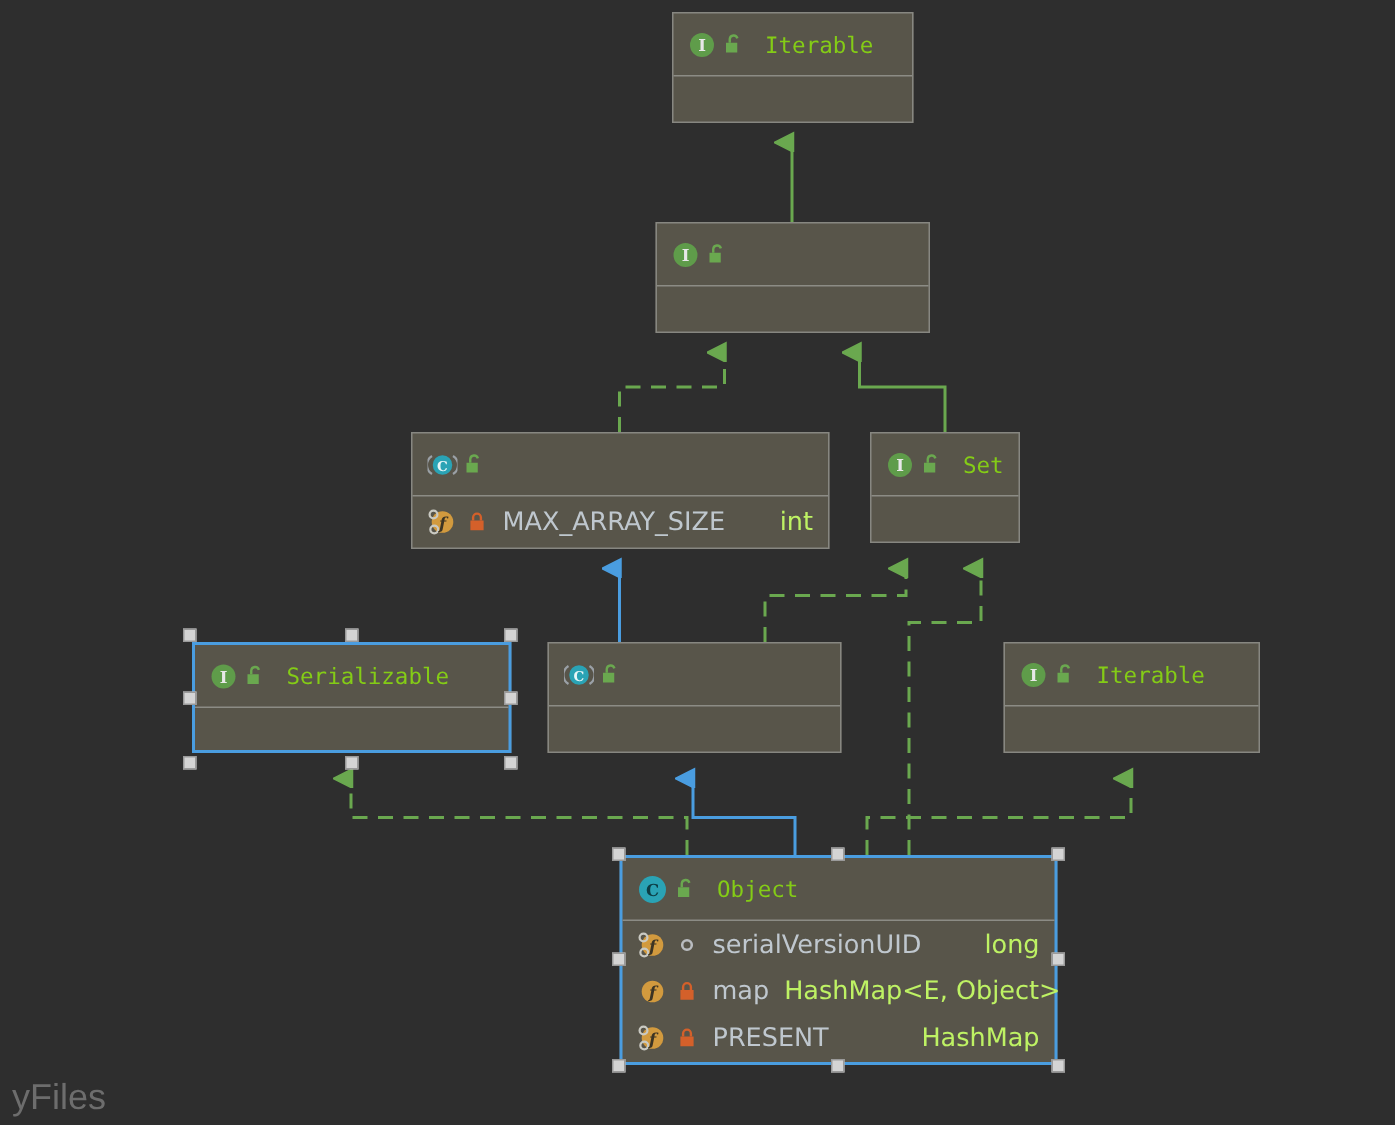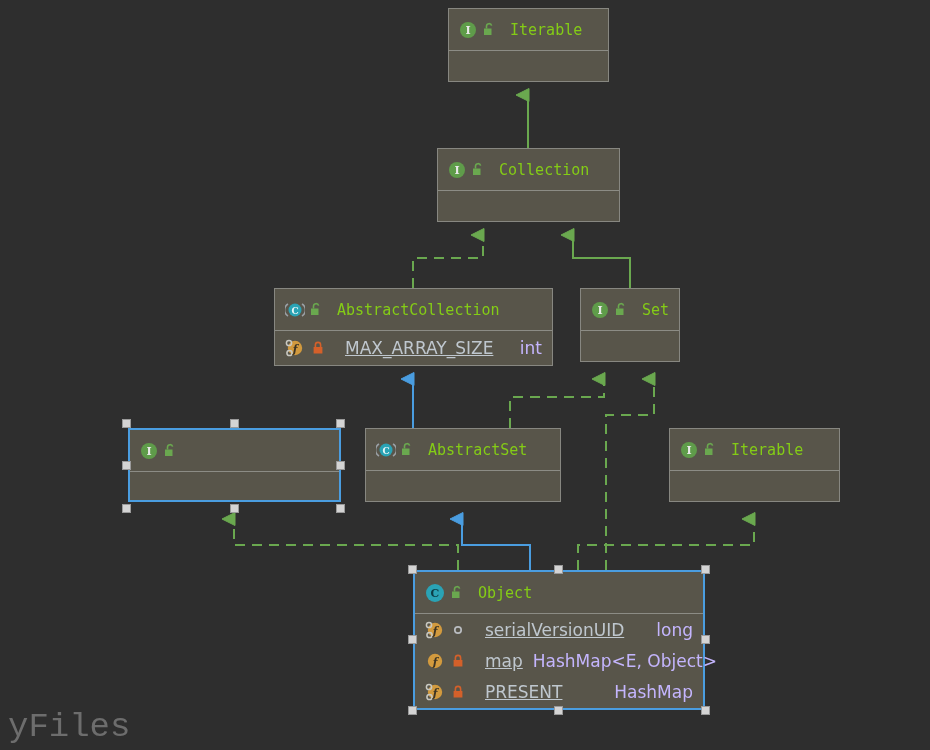--- a/index.html
+++ b/index.html
@@ -60,28 +60,27 @@
     height: 38px;
     padding-left: 10px;
     padding-right: 10px;
     box-sizing: border-box;
     font-family: "DejaVu Sans", sans-serif;
     font-size: 17px;
     color: #bfc7ce;
     white-space: nowrap;
   }
   .member-name {
-    margin-left: 21px;
+    margin-left: 11px;
     font-family: "DejaVu Sans", sans-serif;
-    text-decoration: underline;
   }
   .member-spacer { flex: 1 1 auto; min-width: 10px; }
   .member-type {
     font-family: "DejaVu Sans", sans-serif;
-    color: #c4b5fd;
+    color: #bef264;
   }
   .member-type.inline {
     margin-left: 10px;
   }
 
   
   .icon { display: inline-block; flex: 0 0 auto; line-height: 0; }
   .icon svg { display: block; }
 
   
@@ -100,22 +99,22 @@
     background: #d4d4d4;
     border: 1px solid #9a9a9a;
     box-sizing: border-box;
   }
 
   
   #watermark {
     position: absolute;
     left: 8px;
     bottom: 4px;
-    font-family: Liberation Mono, monospace;
-    font-size: 34px;
+    font-family: Liberation Sans, sans-serif;
+    font-size: 24px;
     color: #6d6d6d;
     letter-spacing: 0px;
   }
 </style>
 </head>
 <body>
 
 <div id="canvas">
 
   <svg id="edges" viewBox="0 0 930 750" xmlns="http://www.w3.org/2000/svg">
@@ -200,42 +199,40 @@
           <circle cx="9" cy="9" r="8" fill="#5f9c4a"></circle>
           <text x="9" y="13" font-family="DejaVu Serif, serif" font-size="11" font-weight="bold" fill="#e8e8e8" text-anchor="middle">I</text>
         </svg>
       </span>
       <span class="icon" style="margin-left:5px;">
         <svg width="14" height="15" viewBox="0 0 14 15">
           <path d="M4.5,6.5 L4.5,4 A2.6,2.6 0 0 1 9.6,3.6" fill="none" stroke="#6aa84f" stroke-width="1.6"></path>
           <rect x="2" y="6.5" width="7.5" height="6.5" fill="#6aa84f"></rect>
         </svg>
       </span>
-      <span class="node-title">Collection</span>
     </div>
     <div class="node-body"></div>
   </div>
 
   <div class="uml-node" style="left:274px; top:288px; width:279px; height:78px;">
     <div class="node-header">
       <span class="icon">
         <svg width="20" height="18" viewBox="0 0 20 18">
           <path d="M3,3 A7,7 0 0 0 3,15" fill="none" stroke="#9aa0a6" stroke-width="1.5"></path>
           <path d="M17,3 A7,7 0 0 1 17,15" fill="none" stroke="#9aa0a6" stroke-width="1.5"></path>
           <circle cx="10" cy="9" r="6.5" fill="#2aa3b5"></circle>
           <text x="10" y="13" font-family="DejaVu Serif, serif" font-size="9" font-weight="bold" fill="#e8f6f8" text-anchor="middle">C</text>
         </svg>
       </span>
       <span class="icon" style="margin-left:4px;">
         <svg width="14" height="15" viewBox="0 0 14 15">
           <path d="M4.5,6.5 L4.5,4 A2.6,2.6 0 0 1 9.6,3.6" fill="none" stroke="#6aa84f" stroke-width="1.6"></path>
           <rect x="2" y="6.5" width="7.5" height="6.5" fill="#6aa84f"></rect>
         </svg>
       </span>
-      <span class="node-title">AbstractCollection</span>
     </div>
     <div class="node-body">
       <div class="member-row">
         <span class="icon">
           <svg width="19" height="18" viewBox="0 0 19 18">
             <circle cx="10" cy="9" r="7.2" fill="#d29a3e"></circle>
             <circle cx="4" cy="4" r="2.6" fill="none" stroke="#c9c9c2" stroke-width="1.5"></circle>
             <circle cx="4.5" cy="14" r="2.6" fill="none" stroke="#c9c9c2" stroke-width="1.5"></circle>
             <text x="10" y="13.5" font-family="DejaVu Serif, serif" font-size="11" font-style="italic" font-weight="bold" fill="#3c3424" text-anchor="middle">f</text>
           </svg>
@@ -279,41 +276,41 @@
           <circle cx="9" cy="9" r="8" fill="#5f9c4a"></circle>
           <text x="9" y="13" font-family="DejaVu Serif, serif" font-size="11" font-weight="bold" fill="#e8e8e8" text-anchor="middle">I</text>
         </svg>
       </span>
       <span class="icon" style="margin-left:5px;">
         <svg width="14" height="15" viewBox="0 0 14 15">
           <path d="M4.5,6.5 L4.5,4 A2.6,2.6 0 0 1 9.6,3.6" fill="none" stroke="#6aa84f" stroke-width="1.6"></path>
           <rect x="2" y="6.5" width="7.5" height="6.5" fill="#6aa84f"></rect>
         </svg>
       </span>
+      <span class="node-title">Serializable</span>
     </div>
     <div class="node-body"></div>
   </div>
 
   <div class="uml-node" style="left:365px; top:428px; width:196px; height:74px;">
     <div class="node-header">
       <span class="icon">
         <svg width="20" height="18" viewBox="0 0 20 18">
           <path d="M3,3 A7,7 0 0 0 3,15" fill="none" stroke="#9aa0a6" stroke-width="1.5"></path>
           <path d="M17,3 A7,7 0 0 1 17,15" fill="none" stroke="#9aa0a6" stroke-width="1.5"></path>
           <circle cx="10" cy="9" r="6.5" fill="#2aa3b5"></circle>
           <text x="10" y="13" font-family="DejaVu Serif, serif" font-size="9" font-weight="bold" fill="#e8f6f8" text-anchor="middle">C</text>
         </svg>
       </span>
       <span class="icon" style="margin-left:4px;">
         <svg width="14" height="15" viewBox="0 0 14 15">
           <path d="M4.5,6.5 L4.5,4 A2.6,2.6 0 0 1 9.6,3.6" fill="none" stroke="#6aa84f" stroke-width="1.6"></path>
           <rect x="2" y="6.5" width="7.5" height="6.5" fill="#6aa84f"></rect>
         </svg>
       </span>
-      <span class="node-title">AbstractSet</span>
     </div>
     <div class="node-body"></div>
   </div>
 
   <div class="uml-node" style="left:669px; top:428px; width:171px; height:74px;">
     <div class="node-header">
       <span class="icon">
         <svg width="18" height="18" viewBox="0 0 18 18">
           <circle cx="9" cy="9" r="8" fill="#5f9c4a"></circle>
           <text x="9" y="13" font-family="DejaVu Serif, serif" font-size="11" font-weight="bold" fill="#e8e8e8" text-anchor="middle">I</text>

